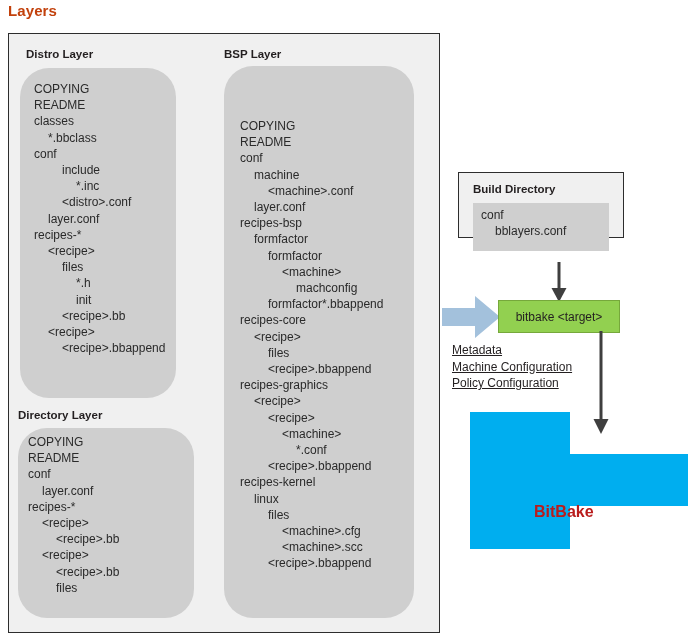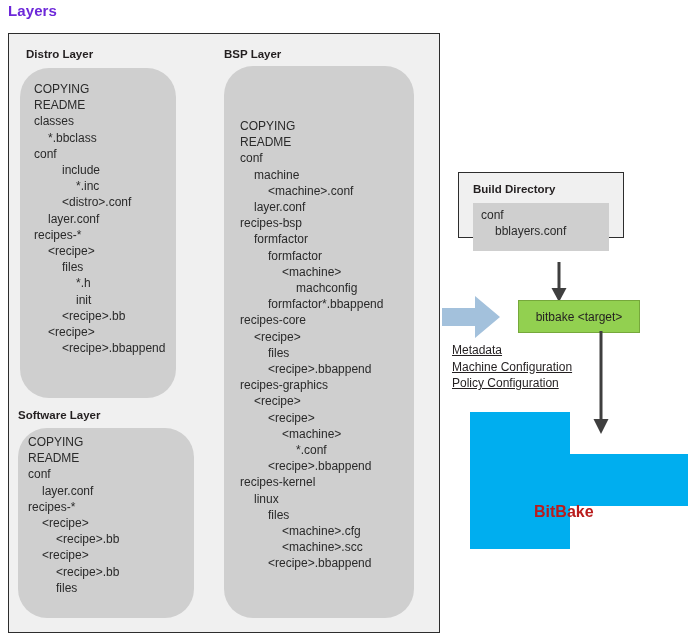--- a/index.html
+++ b/index.html
@@ -15,21 +15,21 @@
     color: #231f20;
     overflow: hidden;
   }
   .page-title {
     position: absolute;
     left: 8px;
     top: 2px;
     font-size: 15px;
     font-weight: bold;
     letter-spacing: 0.1px;
-    color: #6d28d9;
+    color: #c2410c;
   }
   
   .layers-frame {
     position: absolute;
     left: 8px;
     top: 33px;
     width: 432px;
     height: 600px;
     border: 1.5px solid #2d2d2d;
     background: #f0f0f0;
@@ -126,21 +126,20 @@
     height: 33px;
     background: #92d050;
     border: 1px solid #76a83b;
     box-sizing: border-box;
     display: flex;
     align-items: center;
     justify-content: center;
     font-size: 12px;
     color: #231f20;
     white-space: nowrap;
-    margin-left: 20px;
   }
 
   
   .big-arrow {
     position: absolute;
     left: 442px;
     top: 296px;
     width: 58px;
     height: 42px;
   }
@@ -202,21 +201,21 @@
       <li class="d1">&lt;recipe&gt;</li>
       <li class="d2">files</li>
       <li class="d3">*.h</li>
       <li class="d3">init</li>
       <li class="d2">&lt;recipe&gt;.bb</li>
       <li class="d1">&lt;recipe&gt;</li>
       <li class="d2">&lt;recipe&gt;.bbappend</li>
     </ul>
 </div>
 
-<div class="layer-heading" id="software-heading">Software Layer</div>
+<div class="layer-heading" id="software-heading">Directory Layer</div>
 <div class="tree-box" id="software-box">
   <ul class="tree">
       <li class="d0">COPYING</li>
       <li class="d0">README</li>
       <li class="d0">conf</li>
       <li class="d1">layer.conf</li>
       <li class="d0">recipes-*</li>
       <li class="d1">&lt;recipe&gt;</li>
       <li class="d2">&lt;recipe&gt;.bb</li>
       <li class="d1">&lt;recipe&gt;</li>

